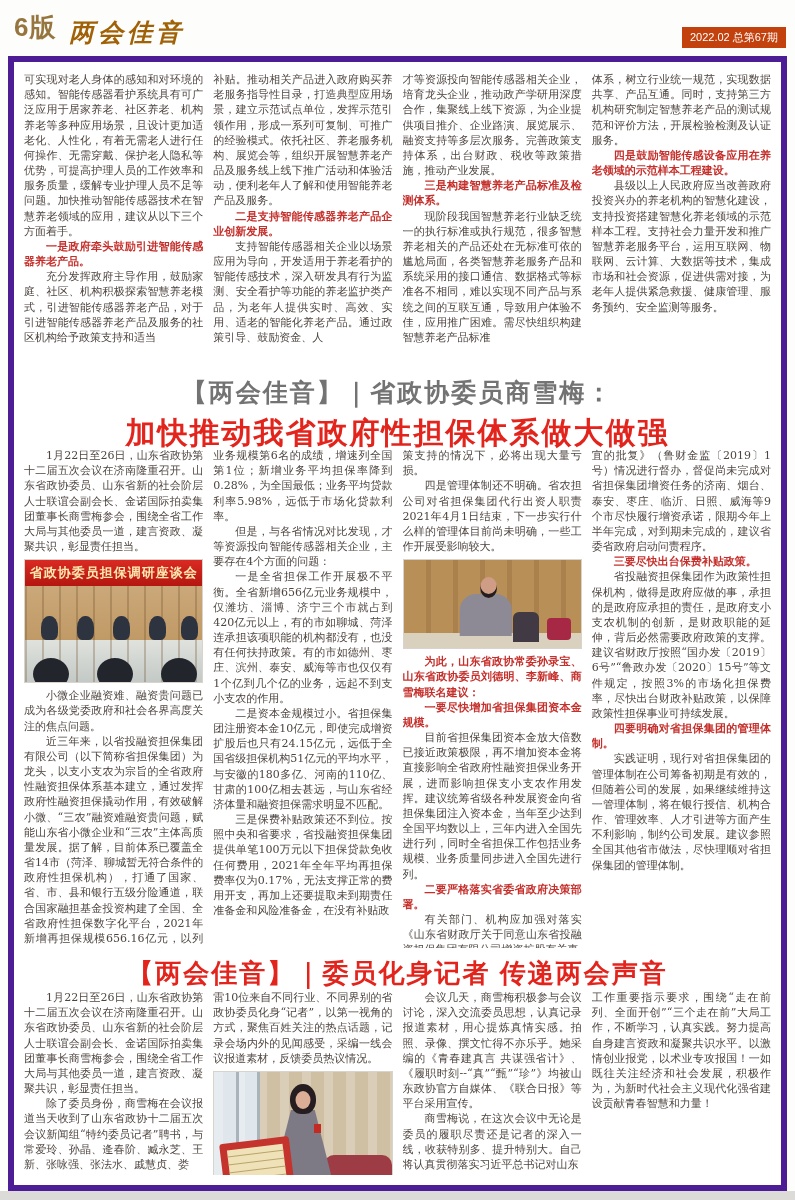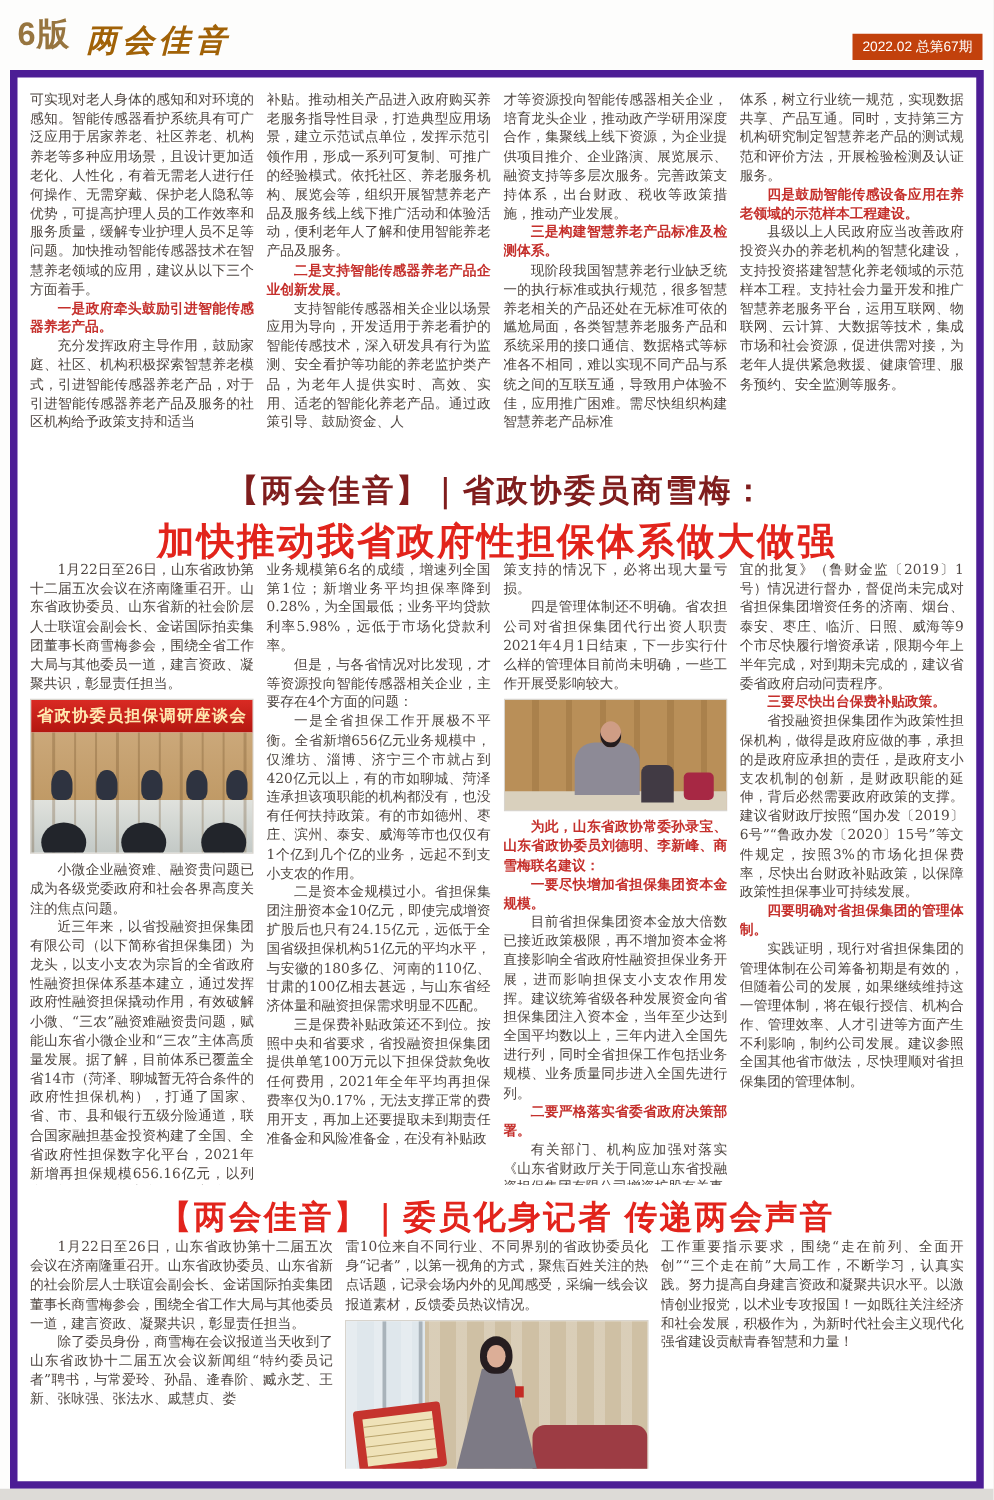--- a/index.html
+++ b/index.html
@@ -42,21 +42,21 @@
   .para {
     margin:0; text-indent:2em; text-align:justify;
     font-size:11px; line-height:1.38; color:#4e4540;
   }
   .para.cont { text-indent:0; }
   .para.red  { color:#c5302c; font-weight:bold; }
   
   .headline1 { height:84px; text-align:center; padding-top:12px; }
   .hl-line1 {
     font-family:"Liberation Sans", sans-serif; font-weight:900;
-    font-size:25px; color:#7f1d1d; letter-spacing:2px;
+    font-size:25px; color:#737373; letter-spacing:2px;
   }
   .hl-line2 {
     font-family:"Liberation Sans", sans-serif; font-weight:900;
     font-size:30px; color:#e2241c; letter-spacing:2px; margin-top:4px;
   }
   .headline2 {
     height:42px; text-align:center; padding-top:8px;
     font-family:"Liberation Sans", sans-serif; font-weight:900;
     font-size:26px; color:#e2241c; letter-spacing:2px;
   }
@@ -253,20 +253,24 @@
             <span class="p3-hair"></span>
             <span class="p3-face"></span>
             <span class="p3-badge"></span>
             <span class="p3-cert">
               <span class="p3-cert-inner"></span>
             </span>
           </div>
         </div>
       </div>
       <div class="col">
+          <p class="para">会议几天，商雪梅积极参与会议讨论，深入交流委员思想，认真记录报道素材，用心提炼真情实感。拍照、录像、撰文忙得不亦乐乎。她采编的《青春建真言 共谋强省计》、《履职时刻--“真”“甄”“珍”》均被山东政协官方自媒体、《联合日报》等平台采用宣传。</p>
+          <p class="para">商雪梅说，在这次会议中无论是委员的履职尽责还是记者的深入一线，收获特别多、提升特别大。自己将认真贯彻落实习近平总书记对山东</p>
+        </div>
+      <div class="col">
           <p class="para cont">工作重要指示要求，围绕“走在前列、全面开创”“三个走在前”大局工作，不断学习，认真实践。努力提高自身建言资政和凝聚共识水平。以激情创业报党，以术业专攻报国！一如既往关注经济和社会发展，积极作为，为新时代社会主义现代化强省建设贡献青春智慧和力量！</p>
         </div>
     </div>
 
   </div>
 
   <div class="page-edge"></div>
 </div>
 
 </body></html>

